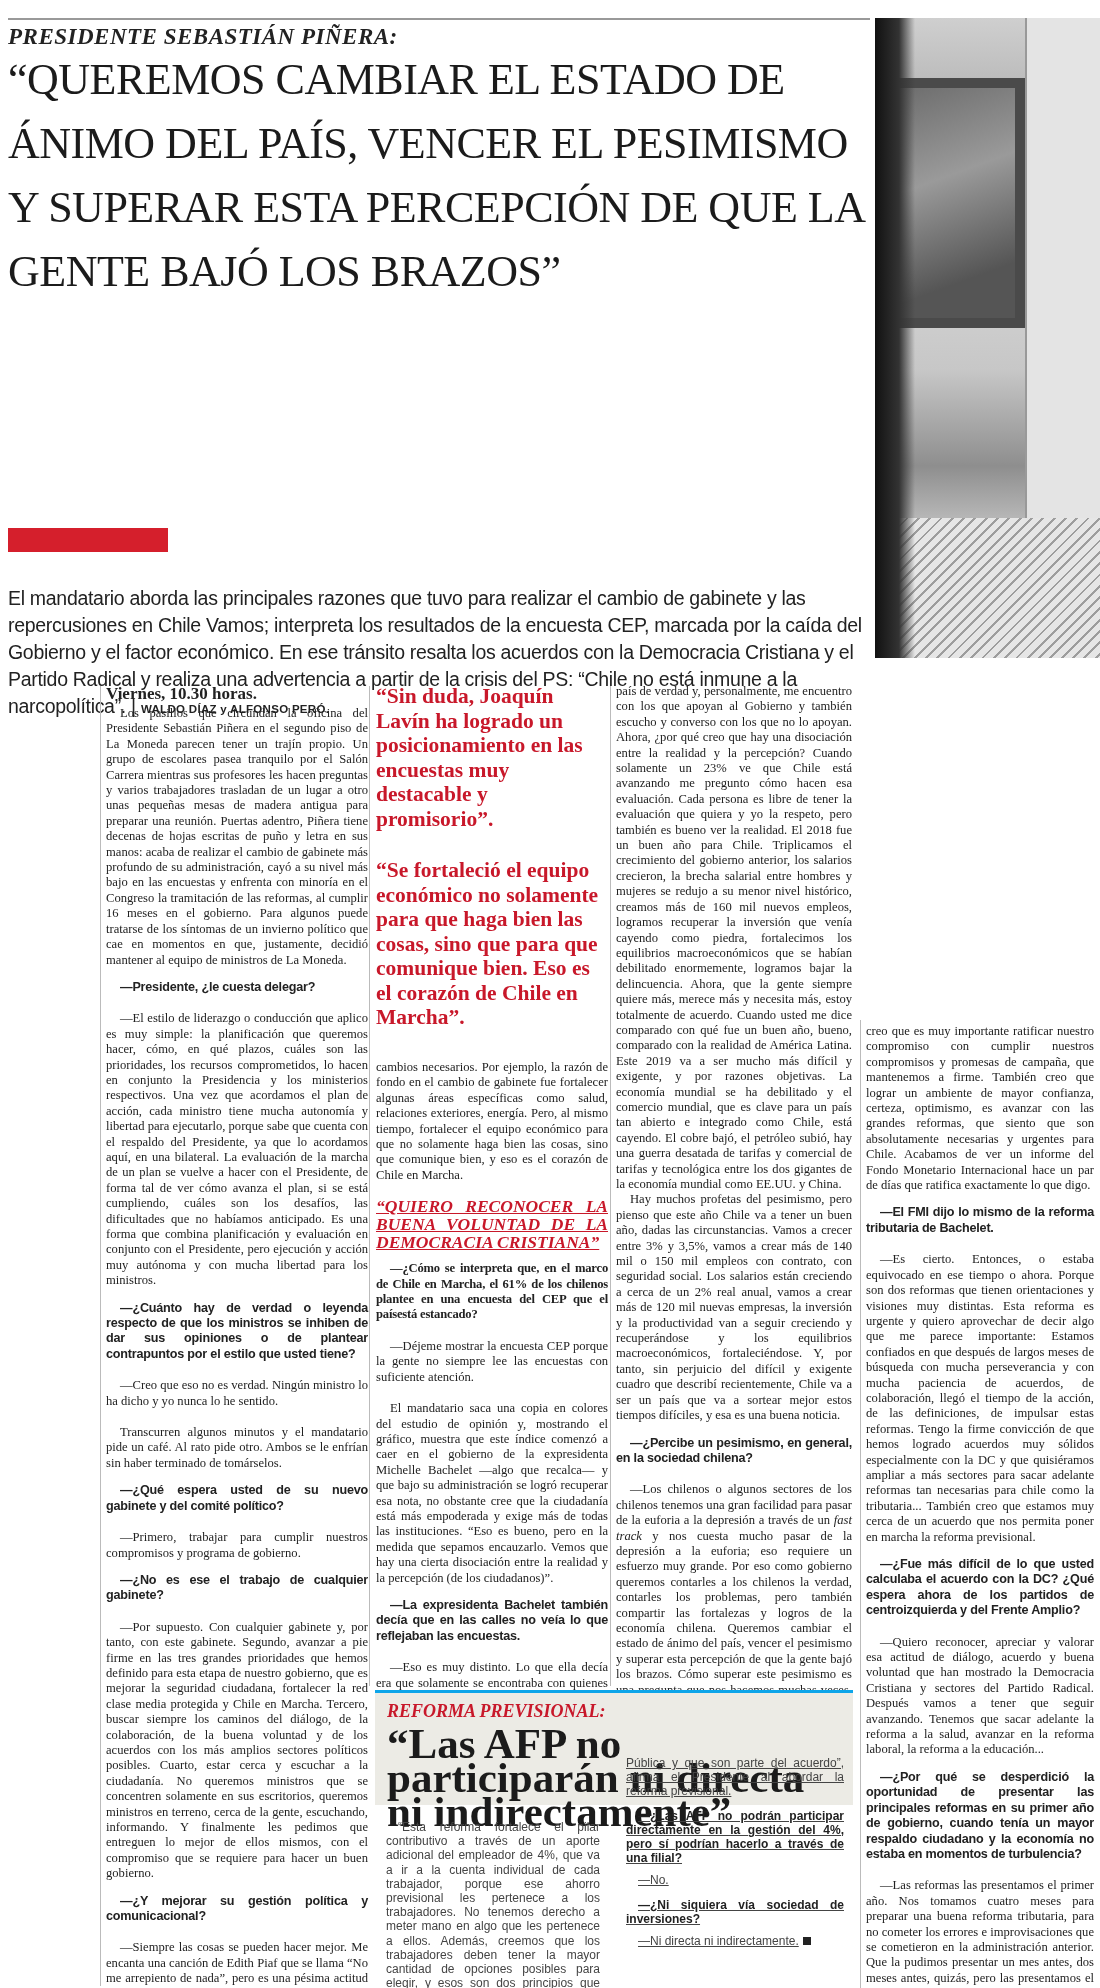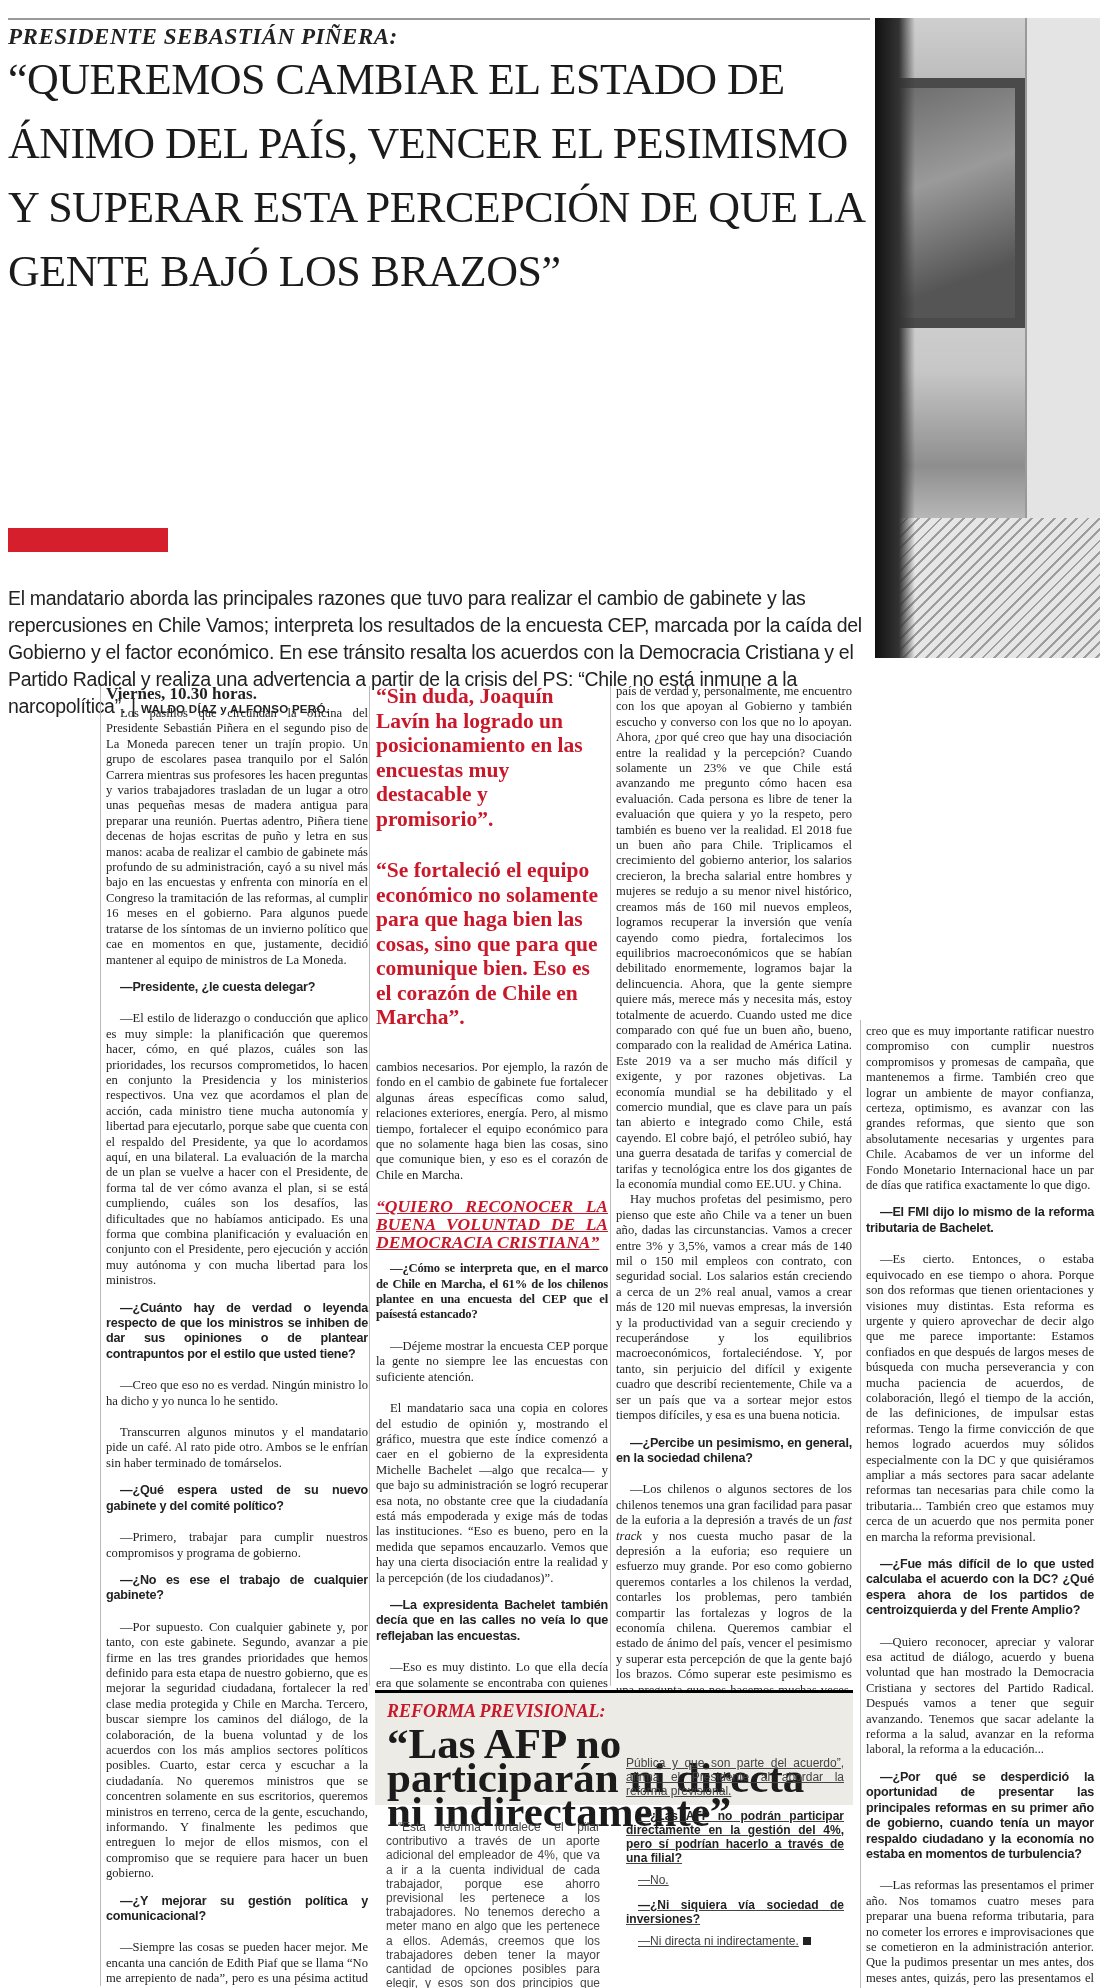--- a/index.html
+++ b/index.html
@@ -16,21 +16,21 @@
   .lead{position:absolute;left:8px;top:585px;width:862px;font-size:19.5px;line-height:27px;color:#222;font-family:"Liberation Sans","DejaVu Sans",sans-serif;letter-spacing:-0.3px;}
   .lead .byline{font-weight:bold;font-size:11.5px;letter-spacing:0.3px;}
   .col{position:absolute;font-size:12.6px;line-height:15.4px;text-align:justify;color:#222;}
   .col p{margin:0;text-indent:14px;}
   .col p.q{font-family:"Liberation Sans","DejaVu Sans",sans-serif;font-weight:bold;margin-top:12px;letter-spacing:-0.2px;}
   .col p.a{margin-top:16px;}
   .vline{position:absolute;width:1px;background:#bbb;}
   .dateline{font-weight:bold;font-size:17px;line-height:20px;margin-bottom:2px;}
   .pullquote{position:absolute;color:#c8182a;font-weight:bold;font-size:21.5px;line-height:24.5px;}
   .redhead{color:#c8182a;font-style:italic;font-weight:bold;font-size:17.5px;line-height:18px;margin:14px 0 10px;text-transform:uppercase;text-decoration:underline;}
-  .box{position:absolute;left:375px;top:1690px;width:478px;height:112px;background:#ecebe5;border-top:3px solid #000000;}
+  .box{position:absolute;left:375px;top:1690px;width:478px;height:112px;background:#ecebe5;border-top:3px solid #0ea5e9;}
   .box .bk{position:absolute;left:12px;top:8px;color:#c8182a;font-style:italic;font-weight:bold;font-size:18px;}
   .box .bh{position:absolute;left:12px;top:34px;width:460px;font-weight:bold;font-size:43px;line-height:34px;color:#1b1b1b;}
   .boxcol{position:absolute;font-family:"Liberation Sans","DejaVu Sans",sans-serif;font-size:12px;line-height:14.2px;color:#444;text-align:justify;}
   .boxcol p{margin:8px;text-indent:12px;}
   .boxcol p.q{font-weight:bold;color:#222;margin-top:10px;}
   .endmark{display:inline-block;width:8px;height:8px;background:#222;margin-left:4px;}
 </style>
 </head>
 <body>
 

